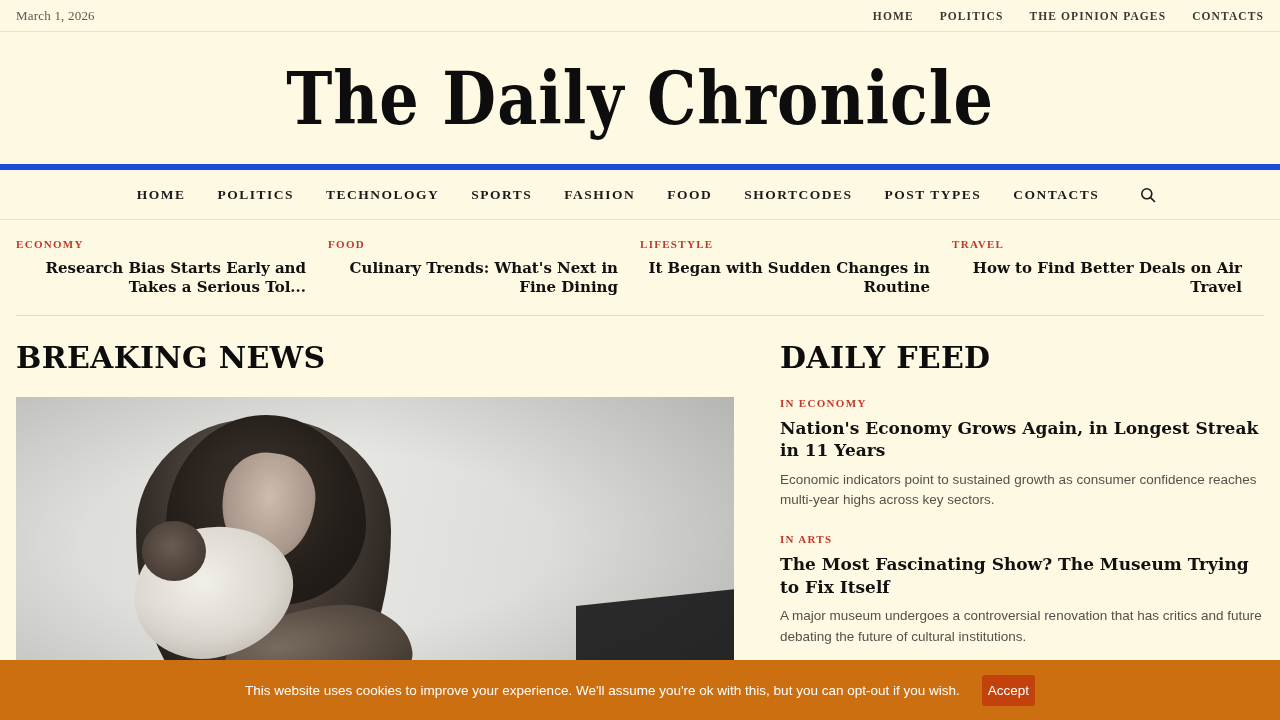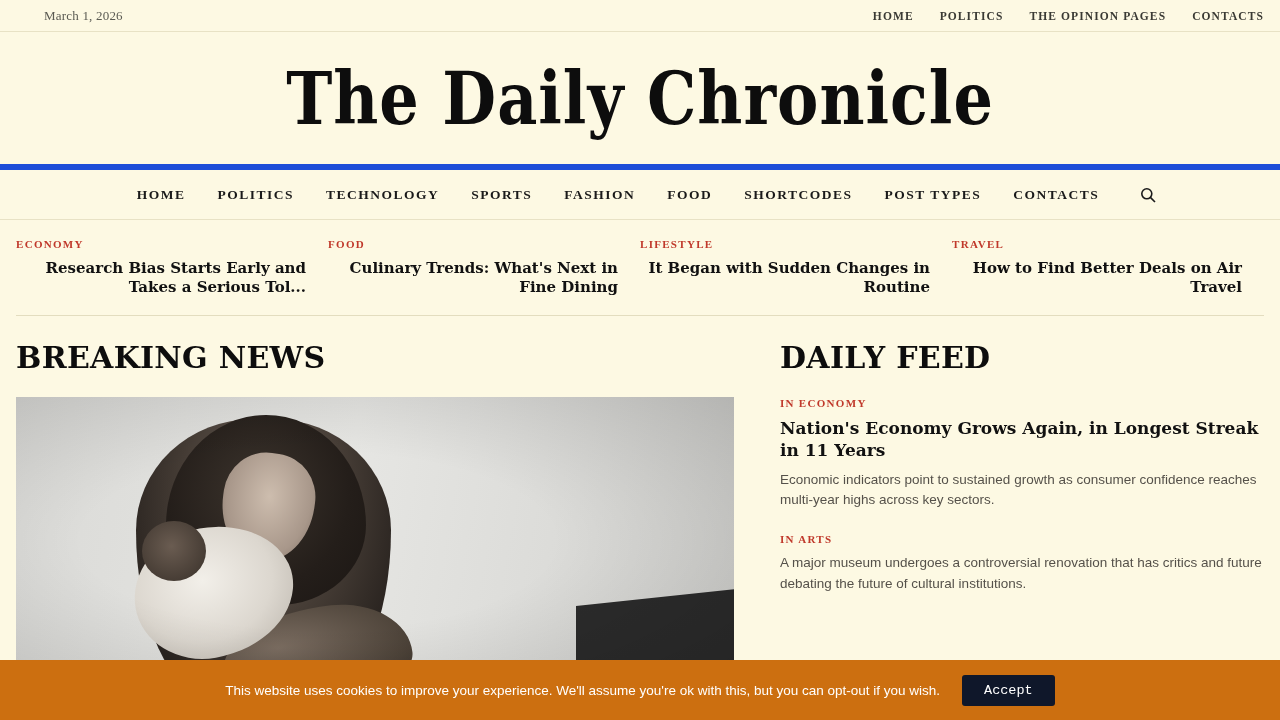--- a/index.html
+++ b/index.html
@@ -26,21 +26,20 @@
     display: flex;
     align-items: center;
     padding: 0 16px;
     background: #fdf9e3;
   }
   .topbar-date {
     font-family: "Liberation Serif", serif;
     font-size: 13px;
     color: #5a5a52;
     letter-spacing: .2px;
-    margin-left: 28px;
   }
   .topnav {
     margin-left: auto;
     display: flex;
     align-items: center;
     gap: 26px;
   }
   .topnav a {
     font-family: "Liberation Serif", serif;
     font-size: 11.5px;
@@ -242,26 +241,26 @@
     justify-content: center;
     gap: 22px;
     padding: 0 20px;
   }
   .cookie-text {
     font-family: "Liberation Sans", sans-serif;
     font-size: 13.5px;
     color: #fff;
   }
   .cookie-accept {
-    background: #0f172a;
+    background: #c2410c;
     color: #fff;
     border: none;
-    font-family: Liberation Mono, monospace;
+    font-family: Liberation Sans, sans-serif;
     font-size: 13.5px;
-    padding: 8px 22px;
+    padding: 8px 6px;
     border-radius: 3px;
     cursor: pointer;
   }
 </style>
 </head>
 <body>
 
 <div class="page">
 
   <div class="topbar">
@@ -338,20 +337,21 @@
       <h2 class="section-heading">DAILY FEED</h2>
 
       <article class="feed-item">
         <div class="feed-cat">IN ECONOMY</div>
         <h3 class="feed-title">Nation's Economy Grows Again, in Longest Streak in 11 Years</h3>
         <p class="feed-excerpt">Economic indicators point to sustained growth as consumer confidence reaches multi-year highs across key sectors.</p>
       </article>
 
       <article class="feed-item">
         <div class="feed-cat">IN ARTS</div>
+        <h3 class="feed-title">The Most Fascinating Show? The Museum Trying to Fix Itself</h3>
         <p class="feed-excerpt">A major museum undergoes a controversial renovation that has critics and future debating the future of cultural institutions.</p>
       </article>
     </div>
   </div>
 
   <div class="cookiebar">
     <span class="cookie-text">This website uses cookies to improve your experience. We'll assume you're ok with this, but you can opt-out if you wish.</span>
     <button class="cookie-accept">Accept</button>
   </div>
 

